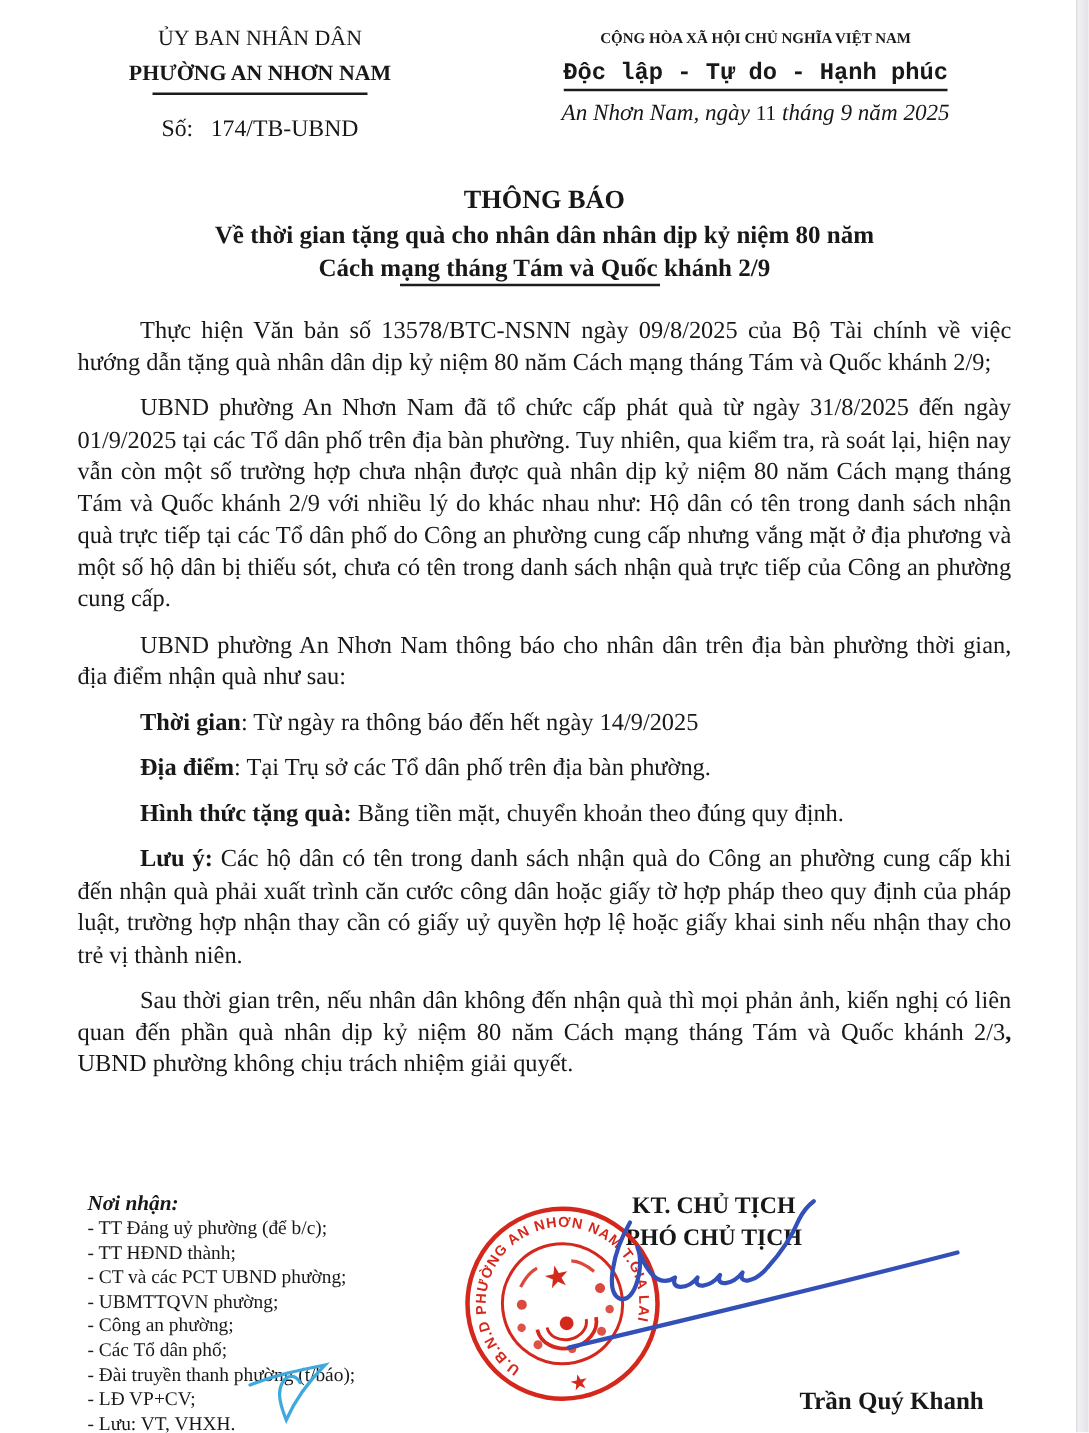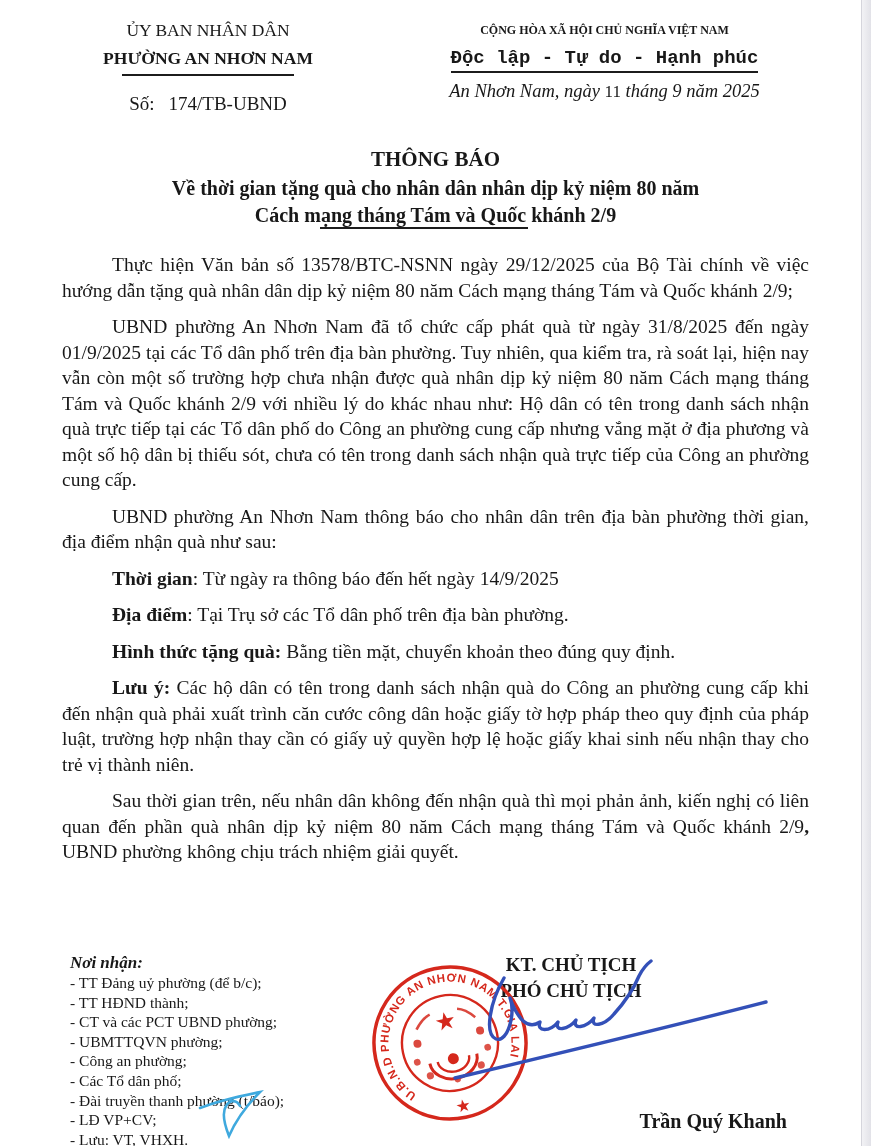--- a/index.html
+++ b/index.html
@@ -89,28 +89,28 @@
   </div>
 
   <div class="title-block">
     <div class="title-heading">THÔNG BÁO</div>
     <div class="title-subject">Về thời gian tặng quà cho nhân dân nhân dịp kỷ niệm 80 năm</div>
     <div class="title-subject" style="margin-top:0;">Cách mạng tháng Tám và Quốc khánh 2/9</div>
     <div class="title-rule"></div>
   </div>
 
   <div class="doc-body">
-      <p><span>Thực hiện Văn bản số 13578/BTC-NSNN ngày 29/12/2025 của Bộ Tài chính về việc hướng dẫn tặng quà nhân dân dịp kỷ niệm 80 năm Cách mạng tháng Tám và Quốc khánh 2/9;</span></p>
+      <p><span>Thực hiện Văn bản số 13578/BTC-NSNN ngày 09/8/2025 của Bộ Tài chính về việc hướng dẫn tặng quà nhân dân dịp kỷ niệm 80 năm Cách mạng tháng Tám và Quốc khánh 2/9;</span></p>
       <p><span>UBND phường An Nhơn Nam đã tổ chức cấp phát quà từ ngày 31/8/2025 đến ngày 01/9/2025 tại các Tổ dân phố trên địa bàn phường. Tuy nhiên, qua kiểm tra, rà soát lại, hiện nay vẫn còn một số trường hợp chưa nhận được quà nhân dịp kỷ niệm 80 năm Cách mạng tháng Tám và Quốc khánh 2/9 với nhiều lý do khác nhau như: Hộ dân có tên trong danh sách nhận quà trực tiếp tại các Tổ dân phố do Công an phường cung cấp nhưng vắng mặt ở địa phương và một số hộ dân bị thiếu sót, chưa có tên trong danh sách nhận quà trực tiếp của Công an phường cung cấp.</span></p>
       <p><span>UBND phường An Nhơn Nam thông báo cho nhân dân trên địa bàn phường thời gian, địa điểm nhận quà như sau:</span></p>
       <p><span class="b">Thời gian</span><span>: Từ ngày ra thông báo đến hết ngày 14/9/2025</span></p>
       <p><span class="b">Địa điểm</span><span>: Tại Trụ sở các Tổ dân phố trên địa bàn phường.</span></p>
       <p><span class="b">Hình thức tặng quà:</span><span> Bằng tiền mặt, chuyển khoản theo đúng quy định.</span></p>
       <p><span class="b">Lưu ý:</span><span> Các hộ dân có tên trong danh sách nhận quà do Công an phường cung cấp khi đến nhận quà phải xuất trình căn cước công dân hoặc giấy tờ hợp pháp theo quy định của pháp luật, trường hợp nhận thay cần có giấy uỷ quyền hợp lệ hoặc giấy khai sinh nếu nhận thay cho trẻ vị thành niên.</span></p>
-      <p><span>Sau thời gian trên, nếu nhân dân không đến nhận quà thì mọi phản ảnh, kiến nghị có liên quan đến phần quà nhân dịp kỷ niệm 80 năm Cách mạng tháng Tám và Quốc khánh 2/9</span><span class="b">,</span><span> UBND phường không chịu trách nhiệm giải quyết.</span></p>
+      <p><span>Sau thời gian trên, nếu nhân dân không đến nhận quà thì mọi phản ảnh, kiến nghị có liên quan đến phần quà nhân dịp kỷ niệm 80 năm Cách mạng tháng Tám và Quốc khánh 2/3</span><span class="b">,</span><span> UBND phường không chịu trách nhiệm giải quyết.</span></p>
     </div>
 
   <div class="footer">
     <div class="recipients">
       <div class="recipients-heading">Nơi nhận:</div>
       <div>
           <div class="recipient-item">- TT Đảng uỷ phường (để b/c);</div>
           <div class="recipient-item">- TT HĐND thành;</div>
           <div class="recipient-item">- CT và các PCT UBND phường;</div>
           <div class="recipient-item">- UBMTTQVN phường;</div>

